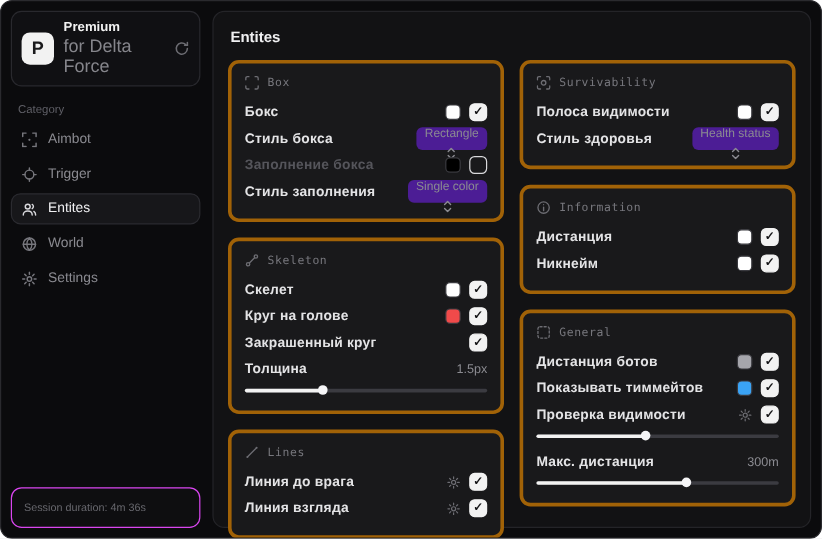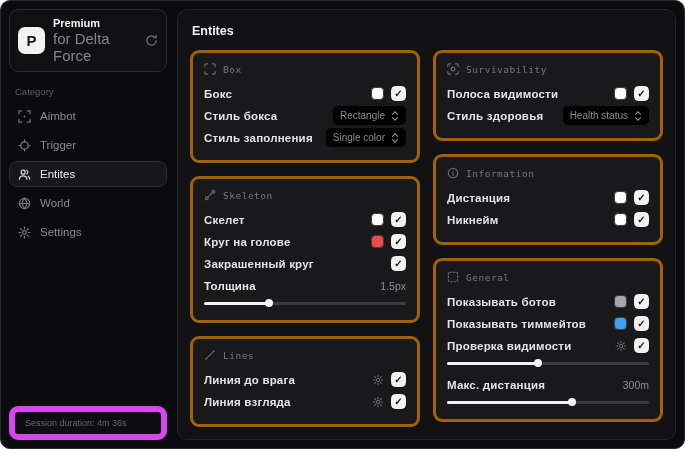--- a/index.html
+++ b/index.html
@@ -26,21 +26,21 @@
   .cat-label { font-size:9.5px; color:#5f5f66; margin:14px 0 6px 6px; }
   .nav-item {
     display:flex; align-items:center; gap:9px; height:26px; padding:0 8px; margin-bottom:3px;
     border-radius:8px; border:1px solid transparent; color:#8a8a90; font-size:11.5px; cursor:default;
   }
   .nav-item .nicon { display:flex; color:#77777d; }
   .nav-item.active { background:#17171a; border-color:#2b2b30; color:#f0f0f2; }
   .nav-item.active .nicon { color:#d8d8dc; }
   .session-box {
     position:absolute; left:8px; right:8px; bottom:8px; height:34px;
-    border:6px solid #d946ef; border-radius:9px; background:#0e0e10;
+    border:1px solid #d946ef; border-radius:9px; background:#0e0e10;
     display:flex; align-items:center; padding:0 10px;
     font-size:9px; color:#67676d;
   }
   
   .main {
     position:absolute; left:176px; top:8px; right:8px; bottom:8px;
     background:#121214; border:1px solid #242428; border-radius:10px;
     padding:12px 12px;
   }
   .main-title { font-size:12.5px; font-weight:bold; color:#f0f0f2; margin:2px 0 12px 2px; }
@@ -59,21 +59,21 @@
   .rctrl { display:flex; align-items:center; gap:7px; }
   .swatch { width:13px; height:13px; border-radius:4px; border:1px solid #3a3a3f; display:inline-block; cursor:pointer; }
   .checkbox {
     width:15px; height:15px; border-radius:4.5px; border:1.5px solid #d9d9dc;
     display:flex; align-items:center; justify-content:center; cursor:pointer; background:transparent;
   }
   .checkbox.on { background:#f2f2f2; border-color:#f2f2f2; }
   .checkbox.on::after { content:"✓"; color:#141416; font-size:10px; font-weight:bold; line-height:1; }
   .select {
     display:flex; align-items:center; gap:6px; height:19px; padding:0 7px;
-    background:#000000; border-radius:5px; cursor:pointer;
+    background:#4c1d95; border-radius:5px; cursor:pointer;flex-direction:column;
   }
   .sel-text { font-size:10px; color:#8b8b91; }
   .sel-icon { display:flex; color:#8b8b91; }
   .mini-gear { display:flex; color:#6d6d73; cursor:pointer; }
   .rvalue { font-size:10.5px; color:#8b8b91; }
   .slider { position:relative; height:10px; margin:3px 0 2px 0; cursor:pointer; }
   .track { position:absolute; top:4px; left:0; right:0; height:2.5px; border-radius:2px; background:#3b3b41; }
   .fill { position:relative; height:100%; background:#f2f2f2; border-radius:2px; }
   .thumb {
     position:absolute; right:-4px; top:50%; transform:translateY(-50%);
@@ -185,20 +185,27 @@
             <span class="rlabel">Стиль бокса</span>
             <span class="select">
               <span class="sel-text">Rectangle</span>
               <span class="sel-icon">
                 <svg width="8" height="10" viewBox="0 0 8 12" fill="none" stroke="currentColor" stroke-width="1.4" stroke-linecap="round">
                     <path d="M1 4l3-3 3 3M1 8l3 3 3-3"></path>
                   </svg>
               </span>
             </span>
           </div>
+          <div class="row disabled">
+            <span class="rlabel">Заполнение бокса</span>
+            <span class="rctrl">
+              <span class="swatch" style="background: rgb(0, 0, 0);"></span>
+              <span class="checkbox"></span>
+            </span>
+          </div>
           <div class="row">
             <span class="rlabel">Стиль заполнения</span>
             <span class="select">
               <span class="sel-text">Single color</span>
               <span class="sel-icon">
                 <svg width="8" height="10" viewBox="0 0 8 12" fill="none" stroke="currentColor" stroke-width="1.4" stroke-linecap="round">
                     <path d="M1 4l3-3 3 3M1 8l3 3 3-3"></path>
                   </svg>
               </span>
             </span>
@@ -349,21 +356,21 @@
         <div class="card">
           <div class="card-header">
             <span class="hicon">
               <svg width="12" height="12" viewBox="0 0 14 14" fill="none" stroke="currentColor" stroke-width="1.3" stroke-linecap="round" stroke-dasharray="2 2">
                 <rect x="1.5" y="1.5" width="11" height="11" rx="2"></rect>
               </svg>
             </span>
             <span class="htext">General</span>
           </div>
           <div class="row">
-            <span class="rlabel">Показывать ботов</span>
+            <span class="rlabel">Дистанция ботов</span>
             <span class="rctrl">
               <span class="swatch" style="background: rgb(165, 165, 171);"></span>
               <span class="checkbox on"></span>
             </span>
           </div>
           <div class="row">
             <span class="rlabel">Показывать тиммейтов</span>
             <span class="rctrl">
               <span class="swatch" style="background: rgb(58, 163, 245);"></span>
               <span class="checkbox on"></span>

